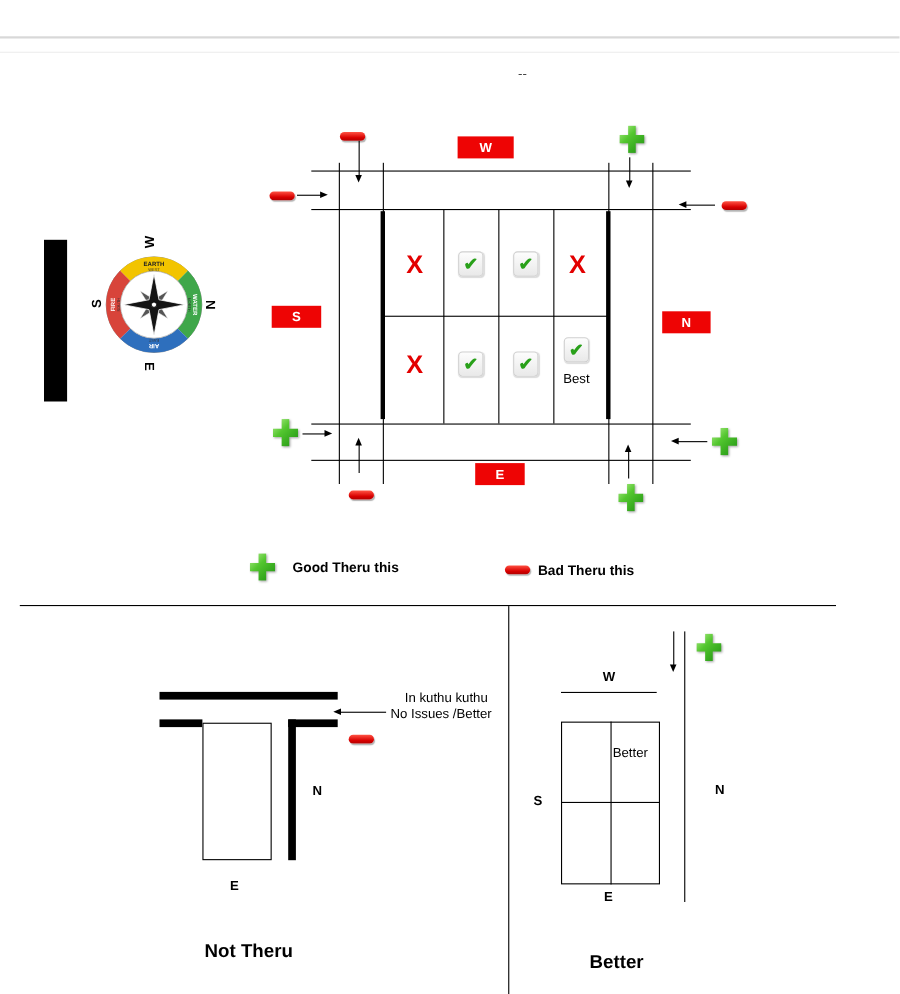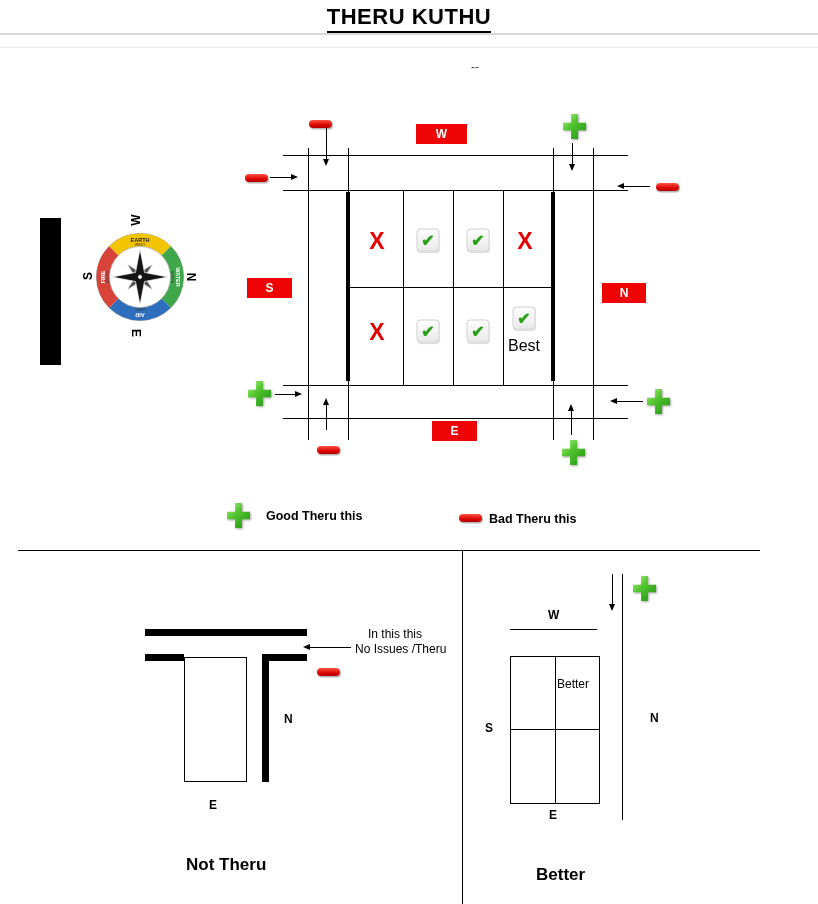--- a/index.html
+++ b/index.html
@@ -42,37 +42,34 @@
   .arrow.right::after { top:1px; right:0; border-top:3.5px solid transparent; border-bottom:3.5px solid transparent; border-left:7px solid #000; }
   .arrow.left::before { top:4px; right:0; height:1px; width:calc(100% - 6px); }
   .arrow.left::after  { top:1px; left:0; border-top:3.5px solid transparent; border-bottom:3.5px solid transparent; border-right:7px solid #000; }
 
   
   .mark { position:absolute; transform:translate(-50%,-50%); display:flex; align-items:center; justify-content:center; }
   .mark.x { font-size:23px; font-weight:bold; color:#e30000; }
   .mark.ok { width:23px; height:23px; background:linear-gradient(180deg,#fdfdfd,#e9e9e9);
              border:1px solid #cfcfcf; border-radius:4px; color:#28a019; font-size:16px; font-weight:bold;
              box-shadow:0.5px 1px 1px rgba(0,0,0,0.15); }
-  .best-label { position:absolute; transform:translateX(-50%); font-size:16px;text-align:right; }
+  .best-label { position:absolute; transform:translateX(-50%); font-size:12px;text-align:right; }
 
   
   .legend-text { position:absolute; font-weight:bold; font-size:12.5px; }
   .ann { position:absolute; font-size:12px; }
   .lbl { position:absolute; font-size:12px; font-weight:bold; }
   .section-title { position:absolute; font-size:17px; font-weight:bold; }
   .cdir { position:absolute; font-size:12px; font-weight:bold; }
 </style>
 </head>
 <body>
 
 <div class="page">
 
-  <div class="title-wrap">
-    <span class="title-text">THERU KUTHU</span>
-  </div>
   <div class="hdr-line1"></div>
   <div class="hdr-line2"></div>
   <div class="dashes">--</div>
 
   <div class="abs" style="left:40px;top:218px;width:21px;height:147px;background:#000"></div>
 
   <svg class="abs" style="left:95px;top:227px" width="90" height="100" viewBox="0 0 90 100">
     <g transform="translate(45,50)">
       <circle r="43.5" fill="#fff" stroke="#888" stroke-width="0.8"></circle>
       <path d="M -26.16 -26.16 A 37 37 0 0 1 26.16 -26.16" stroke="#f2c400" stroke-width="13" fill="none"></path>
@@ -161,22 +158,22 @@
 
   <div class="hline" style="left:18px;top:550px;width:742px;height:1px"></div>
   <div class="vline" style="left:462px;top:551px;width:1px;height:353px"></div>
 
   <div class="bar" style="left:145px;top:629px;width:162px;height:7px"></div>
   <div class="bar" style="left:145px;top:654px;width:39px;height:7px"></div>
   <div class="bar" style="left:262px;top:654px;width:45px;height:7px"></div>
   <div class="bar" style="left:262px;top:654px;width:7px;height:128px"></div>
   <div class="abs" style="left:184px;top:657px;width:63px;height:125px;border:1px solid #000;background:#fff"></div>
   <div class="arrow left" style="left:303px;top:643px;width:48px;height:9px"></div>
-  <div class="ann" style="left:368px;top:627px">In this this</div>
-  <div class="ann" style="left:355px;top:642px">No Issues /Theru</div>
+  <div class="ann" style="left:368px;top:627px">In kuthu kuthu</div>
+  <div class="ann" style="left:355px;top:642px">No Issues /Better</div>
   <div class="minus" style="left:317px;top:668px"></div>
   <div class="lbl" style="left:284px;top:712px">N</div>
   <div class="lbl" style="left:209px;top:798px">E</div>
   <div class="section-title" style="left:186px;top:855px">Not Theru</div>
 
   <div class="plus" style="left:633px;top:576px"></div>
   <div class="arrow down" style="left:608px;top:574px;width:9px;height:37px"></div>
   <div class="lbl" style="left:548px;top:608px">W</div>
   <div class="hline" style="left:510px;top:629px;width:87px;height:1px"></div>
   <div class="vline" style="left:622px;top:574px;width:1px;height:246px"></div>

